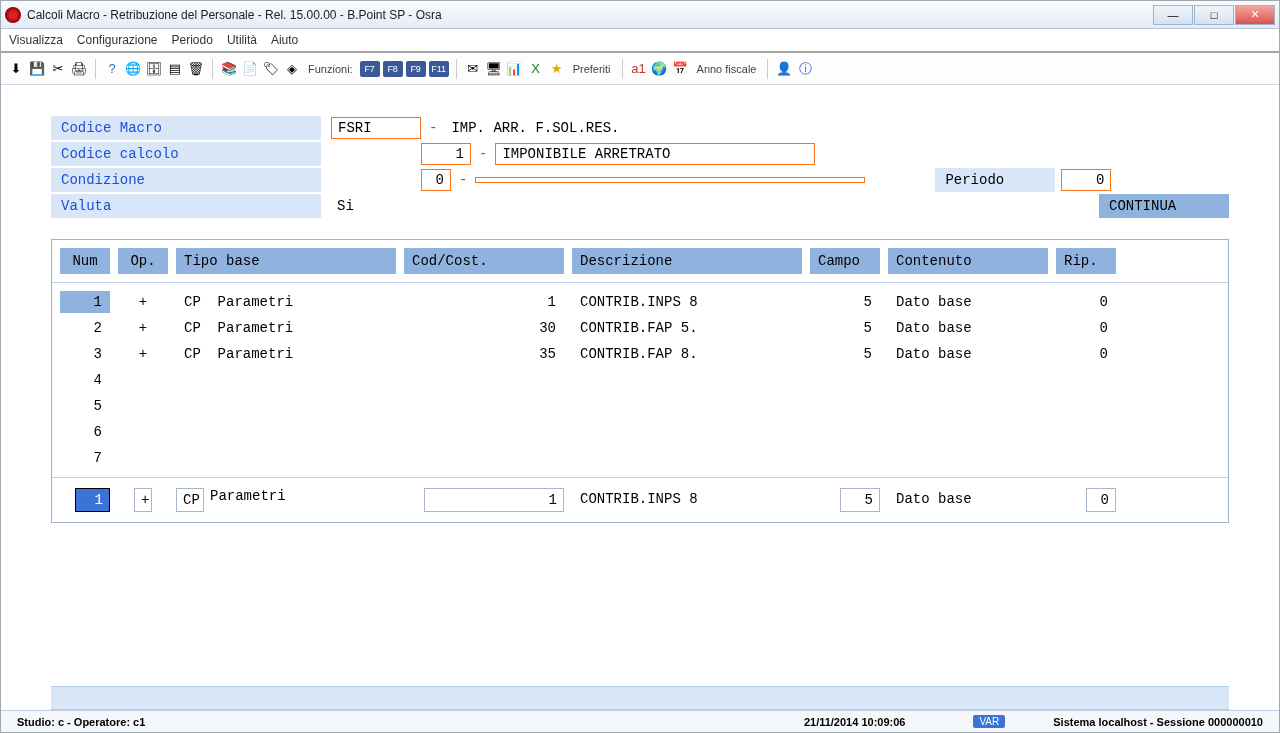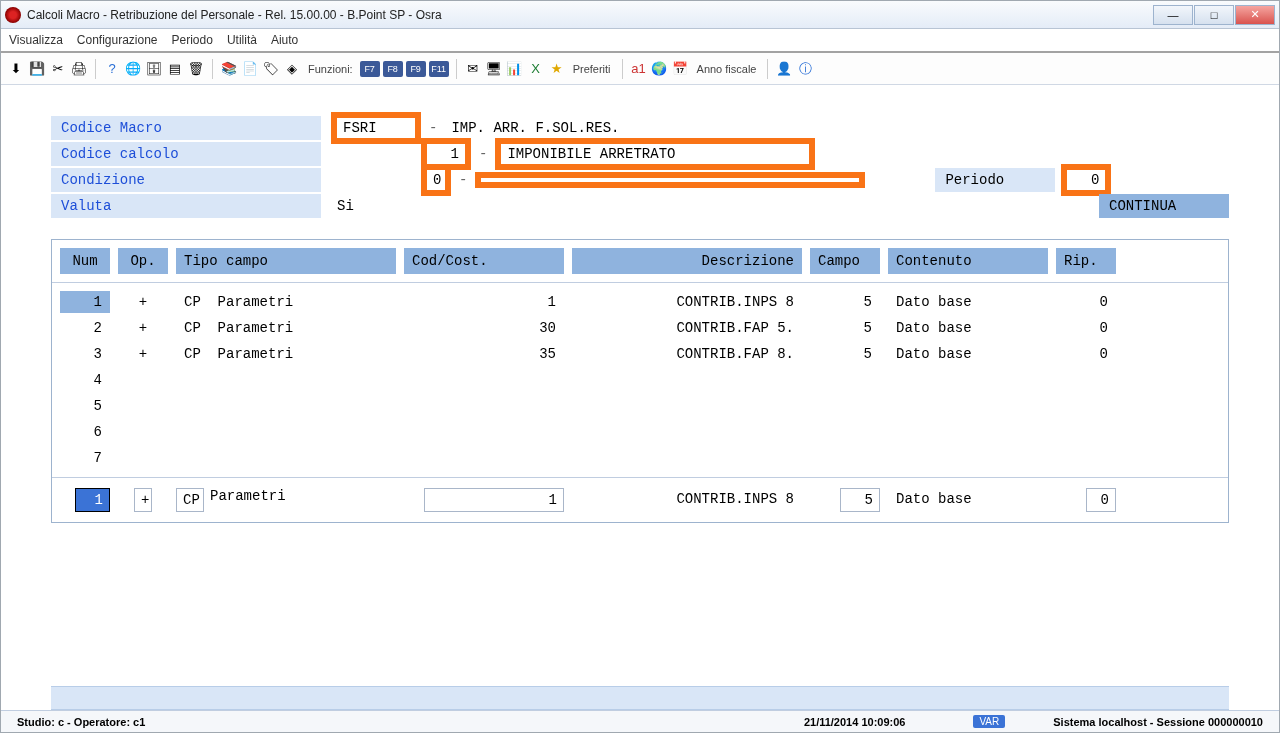--- a/index.html
+++ b/index.html
@@ -103,21 +103,21 @@
   align-items: center;
   height: 26px;
 }
 .label-cell {
   background: #d9e6f7;
   padding: 4px 10px;
   width: 270px;
   color: #1d4ed8;
 }
 .input-box {
-  border: 6px solid #f97316;
+  border: 1px solid #f97316;
   padding: 2px 6px;
   font-family: "Courier New", monospace;
   font-size: 14px;
   background: #fff;
   text-align: left;
 }
 .input-box.right { text-align: right; }
 .dash { margin: 0 8px; color: #666; }
 .static-val { padding: 2px 6px; }
 .periodo-label {
@@ -144,21 +144,21 @@
 .th-cell {
   background: #8fb3de;
   color: #000;
   padding: 5px 8px;
   margin: 0 4px;
 }
 .c-num { width: 50px; text-align: center; }
 .c-op { width: 50px; text-align: center; }
 .c-tipo { width: 220px; }
 .c-cod { width: 160px; text-align: right; }
-.c-desc { width: 230px; text-align: right; }
+.c-desc { width: 230px; }
 .c-campo { width: 70px; text-align: right; }
 .c-cont { width: 160px; }
 .c-rip { width: 60px; text-align: right; }
 .tbody { padding: 6px 0; }
 .tbody-row { border: none; padding: 2px 4px; }
 .td-cell { padding: 3px 8px; margin: 0 4px; }
 .td-cell.hl { background: #8fb3de; }
 .tedit-row { padding: 10px 4px; border-top: 1px solid #c0cde0; border-bottom: none; }
 .ed-box {
   border: 1px solid #a9b6c9;
@@ -298,21 +298,21 @@
         <div class="spacer"></div>
         <div class="continua">CONTINUA</div>
       </div>
 
     </div>
 
     <div class="table-wrap">
       <div class="thead-row">
         <div class="th-cell c-num">Num</div>
         <div class="th-cell c-op">Op.</div>
-        <div class="th-cell c-tipo">Tipo campo</div>
+        <div class="th-cell c-tipo">Tipo base</div>
         <div class="th-cell c-cod" style="text-align:left">Cod/Cost.</div>
         <div class="th-cell c-desc">Descrizione</div>
         <div class="th-cell c-campo" style="text-align:left">Campo</div>
         <div class="th-cell c-cont">Contenuto</div>
         <div class="th-cell c-rip" style="text-align:left">Rip.</div>
       </div>
 
       <div class="tbody" id="tbody">
           <div class="tbody-row">
             <div class="td-cell c-num hl" style="text-align:right">1</div>

